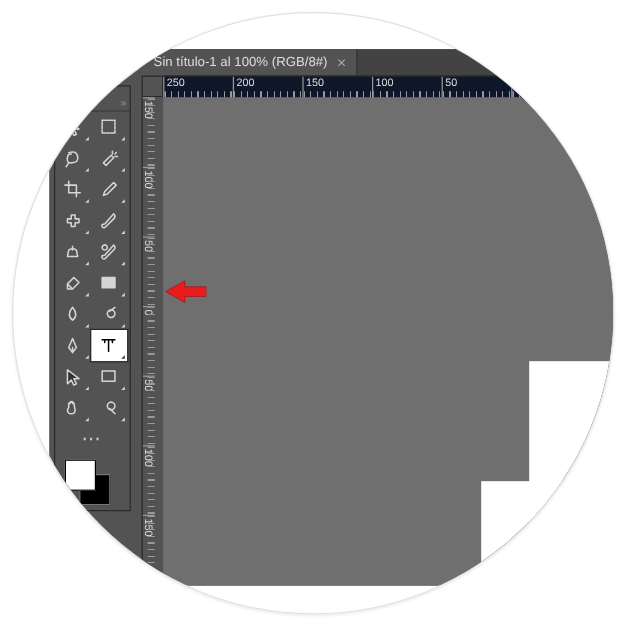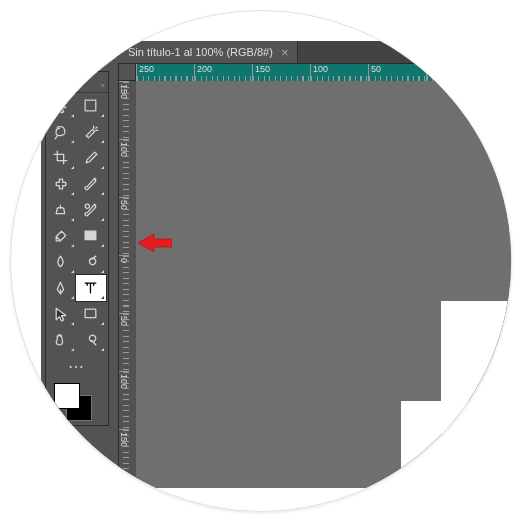--- a/index.html
+++ b/index.html
@@ -135,21 +135,21 @@
     height: 24px;
     background: #000;
     border: 1px solid #777;
   }
   .ruler-h {
     position: absolute;
     top: 22px;
     left: 95px;
     right: 0;
     height: 18px;
-    background: #0f766e;
+    background: #0f172a;
     border-bottom: 1px solid #2a2a2a;
     border-top: 1px solid #2a2a2a;
     display: flex;
     color: #ddd;
     font-size: 9px;
   }
   .ruler-h .tick {
     flex: 0 0 55px;
     border-left: 1px solid #999;
     padding-left: 2px;

